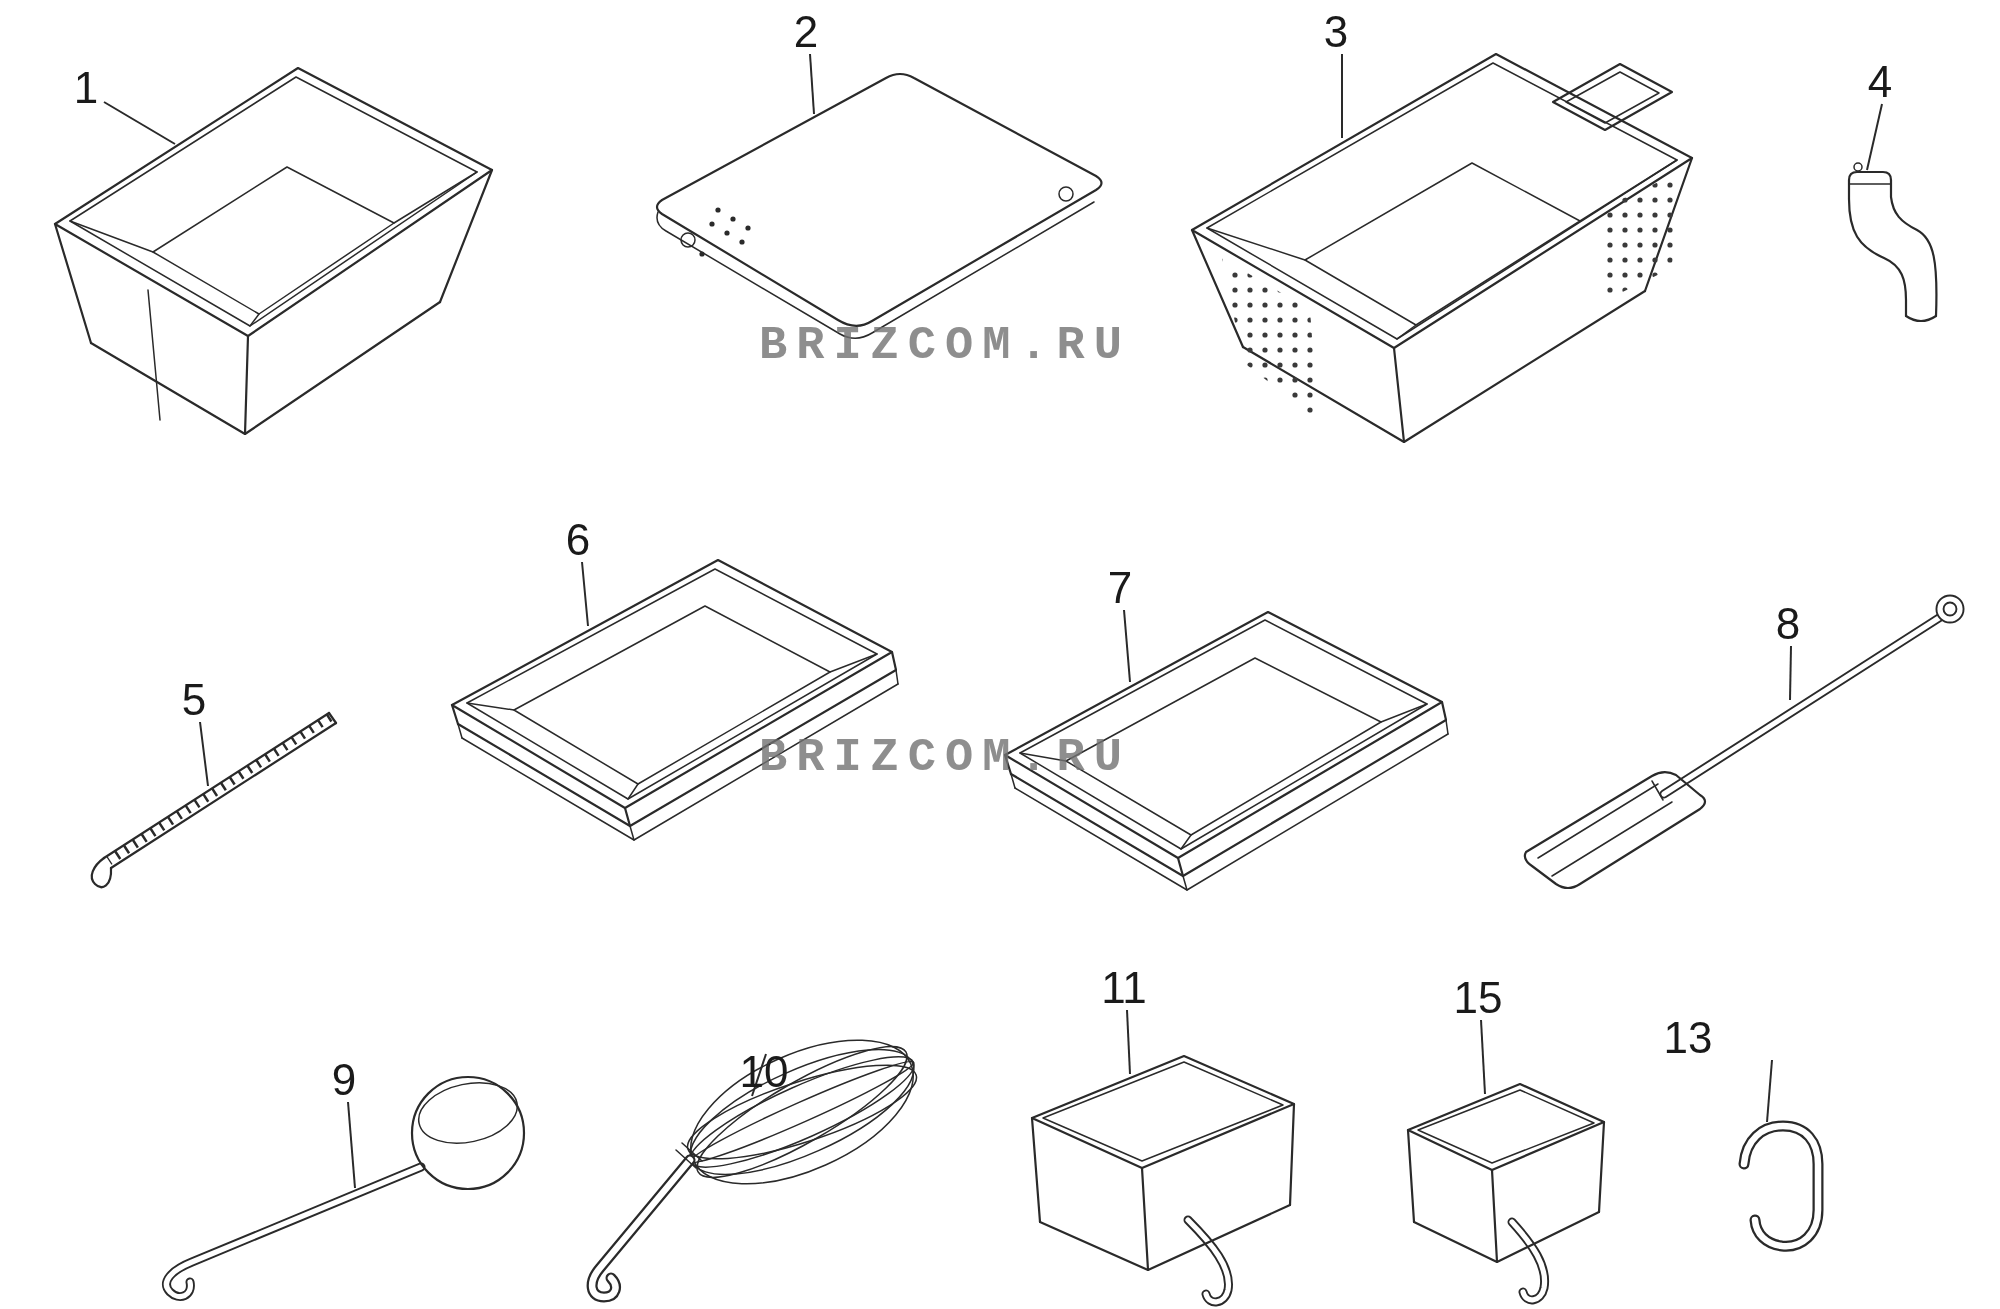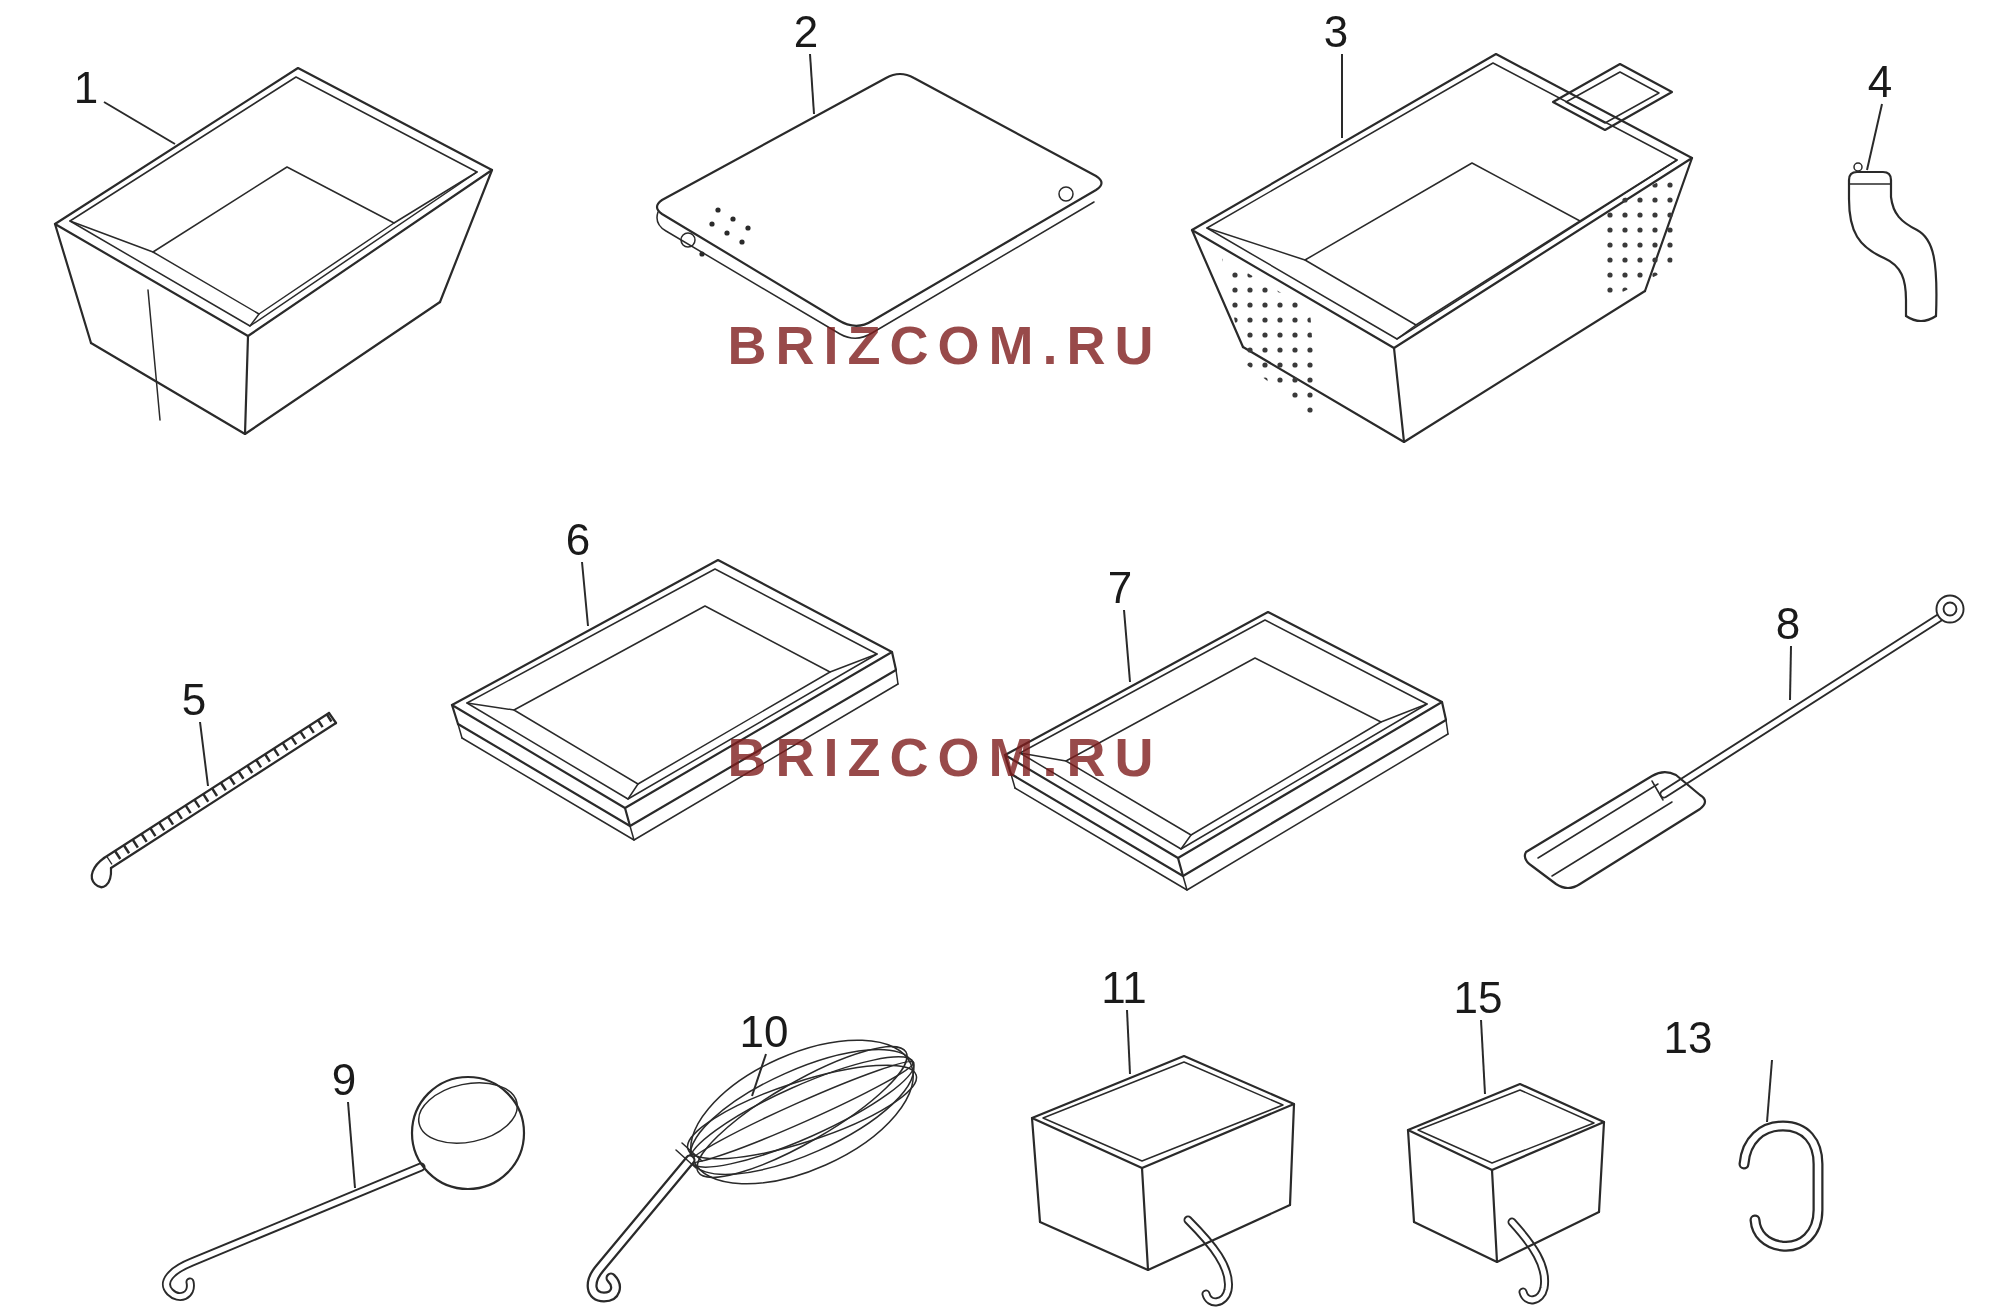--- a/index.html
+++ b/index.html
@@ -10,22 +10,22 @@
   .ln-thin{fill:none;stroke:#2a2a2a;stroke-width:1.5;stroke-linejoin:round;stroke-linecap:round;}
   .tube-o{fill:none;stroke:#2a2a2a;stroke-width:9;stroke-linecap:round;stroke-linejoin:round;}
   .tube-i{fill:none;stroke:#ffffff;stroke-width:5.2;stroke-linecap:round;stroke-linejoin:round;}
   .tube-o-th{fill:none;stroke:#2a2a2a;stroke-width:11;stroke-linecap:round;stroke-linejoin:round;}
   .tube-i-th{fill:none;stroke:#ffffff;stroke-width:6.5;stroke-linecap:round;stroke-linejoin:round;}
   .hatch{fill:none;stroke:#2a2a2a;stroke-width:9;stroke-dasharray:2.5 8;stroke-linecap:butt;}
   .leader{stroke:#2a2a2a;stroke-width:2;}
   .dotarea{fill:url(#dots);stroke:none;}
   .part-label{position:absolute;transform:translate(-50%,-50%);font-size:44px;color:#1a1a1a;
               font-family:"Liberation Sans",sans-serif;line-height:1;}
-  .watermark{position:absolute;transform:translate(-50%,-50%);font-family:Liberation Sans, sans-serif;
-             font-weight:bold;font-size:54px;letter-spacing:9px;color:#7f1d1d;opacity:.8;
+  .watermark{position:absolute;transform:translate(-50%,-50%);font-family:Liberation Mono, monospace;
+             font-weight:bold;font-size:47px;letter-spacing:9px;color:#737373;opacity:.8;
              white-space:nowrap;}
 </style>
 </head>
 <body>
 
 <div class="stage">
 
   <svg class="art" viewBox="0 0 2000 1309">
     <defs>
       <pattern id="dots" width="15" height="15" patternUnits="userSpaceOnUse">
@@ -185,18 +185,18 @@
 
   <div class="part-label" style="left:86px;top:88px;">1</div>
   <div class="part-label" style="left:806px;top:32px;">2</div>
   <div class="part-label" style="left:1336px;top:32px;">3</div>
   <div class="part-label" style="left:1880px;top:82px;">4</div>
   <div class="part-label" style="left:194px;top:700px;">5</div>
   <div class="part-label" style="left:578px;top:540px;">6</div>
   <div class="part-label" style="left:1120px;top:588px;">7</div>
   <div class="part-label" style="left:1788px;top:624px;">8</div>
   <div class="part-label" style="left:344px;top:1080px;">9</div>
-  <div class="part-label" style="left:764px;top:1032px;">10</div>
+  <div class="part-label" style="left:764px;top:1072px;">10</div>
   <div class="part-label" style="left:1124px;top:988px;">11</div>
   <div class="part-label" style="left:1478px;top:998px;">15</div>
   <div class="part-label" style="left:1688px;top:1038px;">13</div>
 
 </div>
 
 </body></html>

